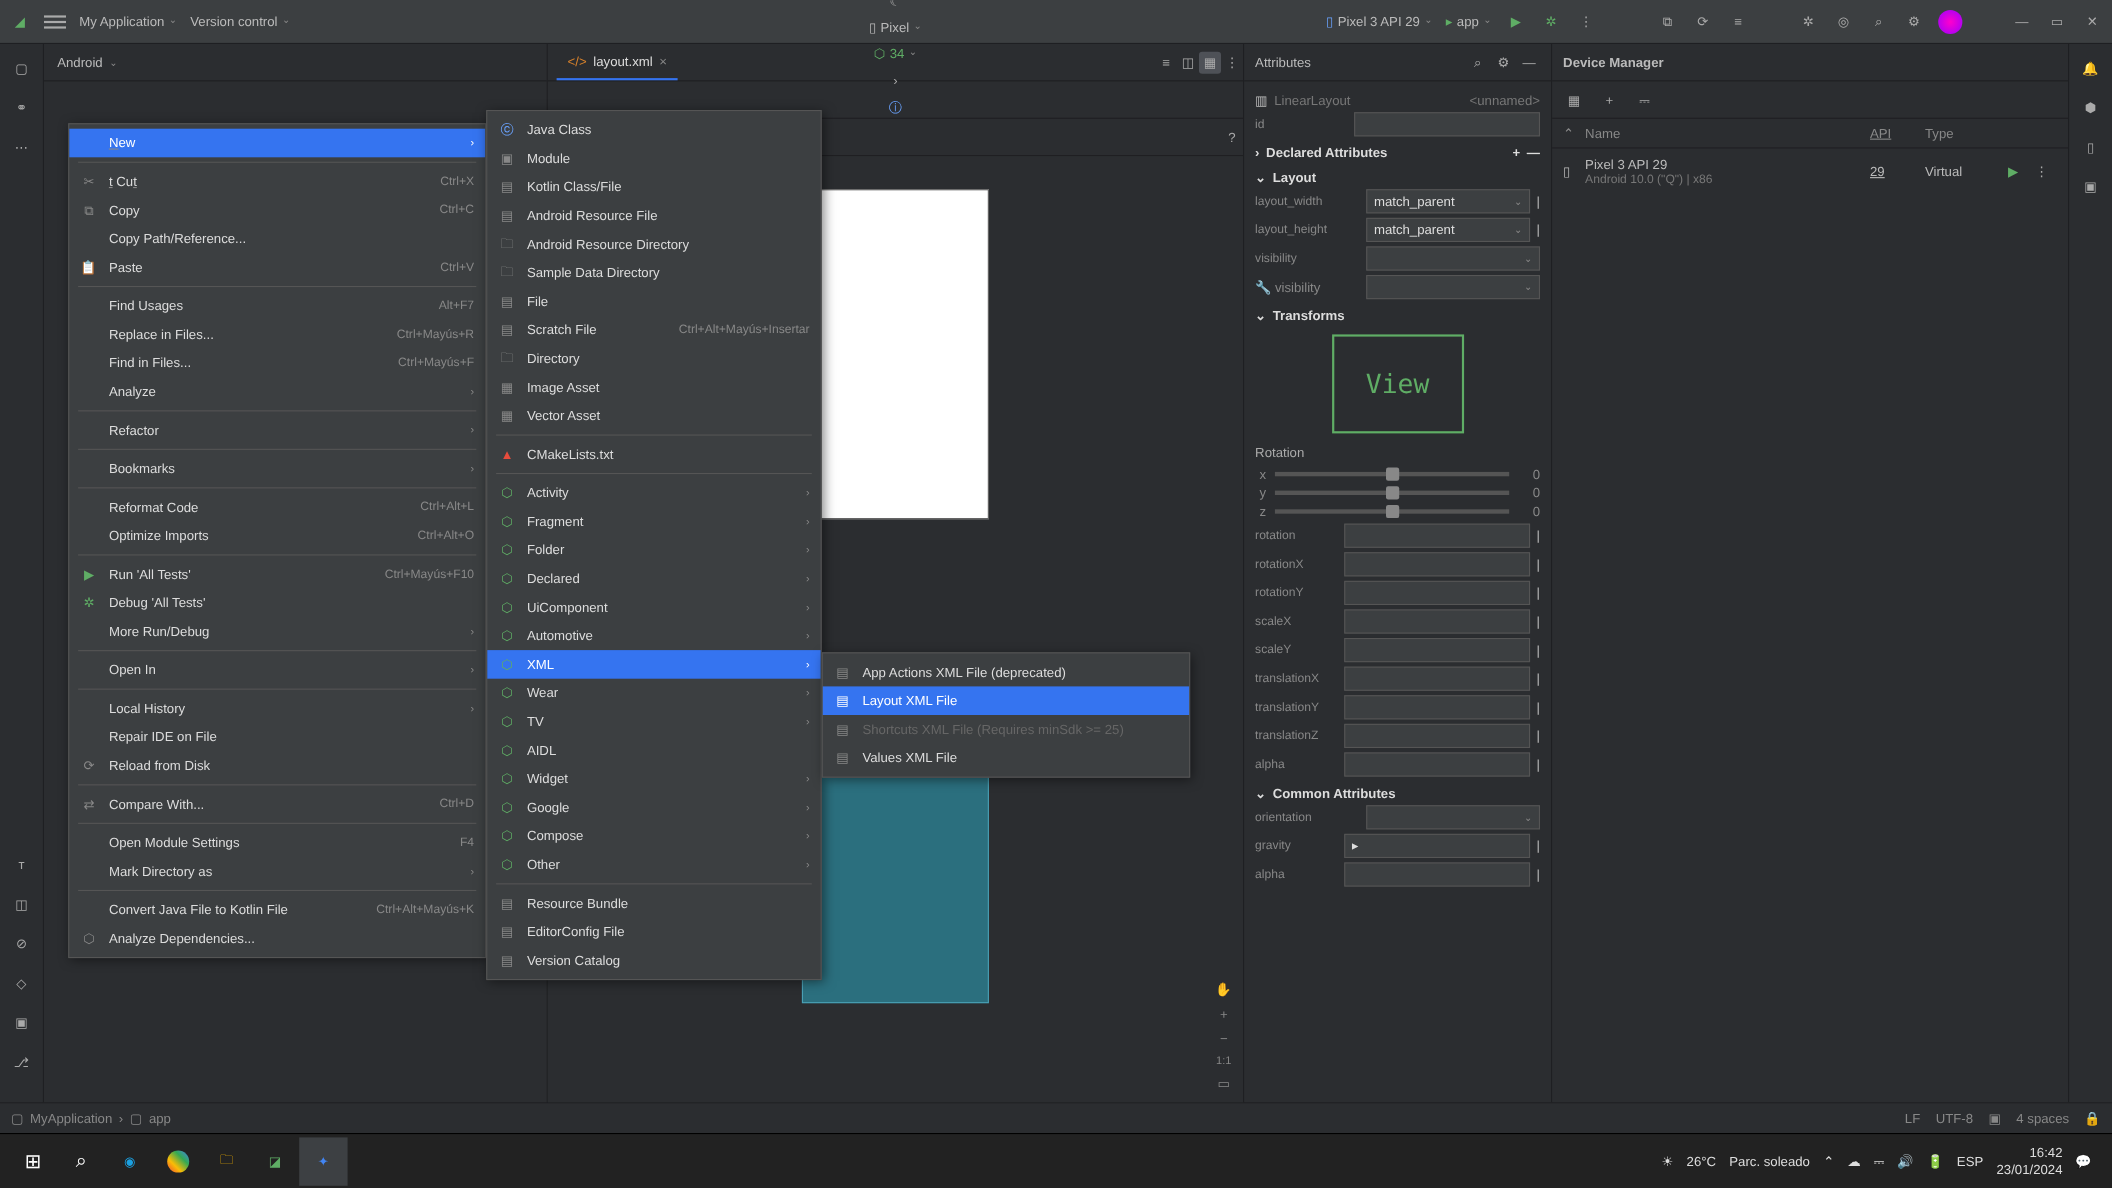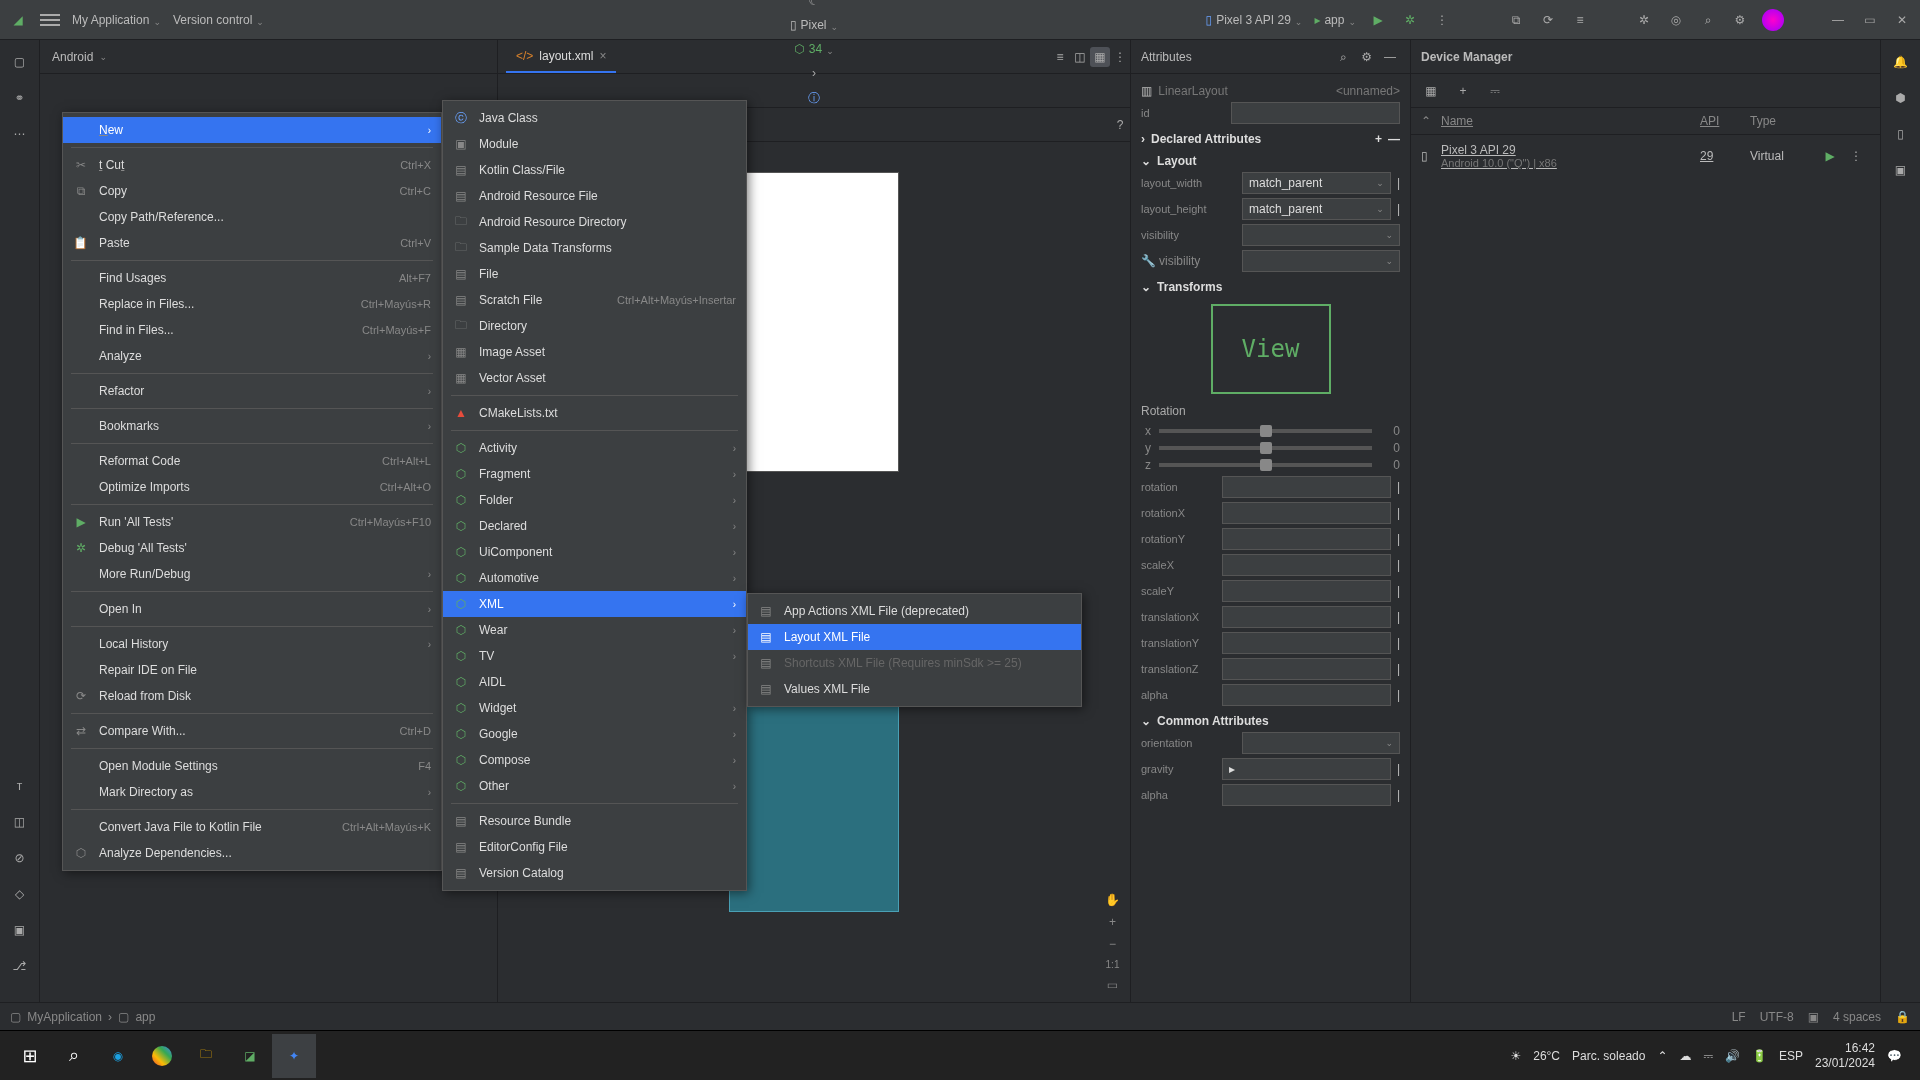--- a/index.html
+++ b/index.html
@@ -3,21 +3,21 @@
 <meta charset="utf-8">
 <style>
 * { margin: 0; padding: 0; box-sizing: border-box; font-family: 'Segoe UI', Arial, sans-serif; font-size: 12px; }
 body { background: #2b2d30; color: #bbb; width: 1920px; height: 1080px; overflow: hidden; user-select: none; }
 .titlebar { height: 40px; background: #3c3f41; display: flex; align-items: center; padding: 0 8px; border-bottom: 1px solid #1e1f22; }
 .titlebar .left { display: flex; align-items: center; gap: 12px; }
 .titlebar .spacer { flex: 1; }
 .titlebar .right { display: flex; align-items: center; gap: 12px; }
 .hamburger { width: 20px; display: inline-flex; flex-direction: column; gap: 3px; cursor: pointer; }
 .hamburger span { height: 2px; background: #aaa; }
-.menu-item { color: #bbb; cursor: pointer; display: inline-flex; align-items: flex-end; gap: 4px; }
+.menu-item { color: #bbb; cursor: pointer; display: inline-flex; align-items: flex-start; gap: 4px; }
 .chev { font-size: 9px; color: #888; }
 .icon-btn { width: 20px; height: 20px; display: inline-flex; align-items: center; justify-content: center; color: #aaa; cursor: pointer; }
 .avatar { width: 22px; height: 22px; border-radius: 50%; background: radial-gradient(circle, #f0c 0%, #90f 100%); }
 .run-arrow { color: #5fad65; }
 .main { display: flex; height: calc(100% - 40px - 28px - 50px); }
 .leftbar { width: 40px; background: #2b2d30; border-right: 1px solid #1e1f22; display: flex; flex-direction: column; align-items: center; gap: 16px; padding-top: 12px; }
 .rightbar { width: 40px; background: #2b2d30; border-left: 1px solid #1e1f22; display: flex; flex-direction: column; align-items: center; gap: 16px; padding-top: 12px; }
 .sidebar { width: 458px; background: #2b2d30; border-right: 1px solid #1e1f22; position: relative; }
 .sidebar-header { height: 34px; display: flex; align-items: center; padding: 0 12px; gap: 6px; border-bottom: 1px solid #1e1f22; }
 .editor { flex: 1; background: #2b2d30; display: flex; flex-direction: column; position: relative; }
@@ -42,21 +42,21 @@
 .slider-row { display: flex; align-items: center; gap: 8px; margin: 3px 0; }
 .slider-row label { width: 10px; text-align: right; color: #888; }
 .slider { flex: 1; height: 4px; background: #555; position: relative; }
 .slider .thumb { position: absolute; left: 50%; top: -4px; width: 12px; height: 12px; background: #888; border-radius: 2px; transform: translateX(-50%); }
 .slider-val { width: 20px; text-align: right; color: #888; }
 .devmgr { width: 470px; background: #2b2d30; border-left: 1px solid #1e1f22; display: flex; flex-direction: column; }
 .devmgr-header { height: 34px; display: flex; align-items: center; padding: 0 10px; border-bottom: 1px solid #1e1f22; font-weight: 600; }
 .devmgr-toolbar { height: 34px; display: flex; align-items: center; gap: 12px; padding: 0 10px; border-bottom: 1px solid #1e1f22; }
 .devmgr-table-head { display: flex; padding: 6px 10px; border-bottom: 1px solid #1e1f22; color: #888; }
 .devmgr-row { display: flex; padding: 8px 10px; align-items: center; }
-.col-name { flex: 1; text-decoration: underline; }
+.col-name { flex: 1; }
 .col-api { width: 50px; text-decoration: underline; }
 .col-type { width: 70px; }
 .col-act { width: 50px; display: flex; gap: 6px; }
 .status { height: 28px; background: #2b2d30; border-top: 1px solid #1e1f22; display: flex; align-items: center; padding: 0 10px; }
 .breadcrumb { display: flex; gap: 6px; color: #888; }
 .status .spacer { flex: 1; }
 .status .right { display: flex; gap: 14px; color: #888; align-items: center; }
 .taskbar { height: 50px; background: #222; display: flex; align-items: center; padding: 0 8px; border-top: 1px solid #000; }
 .taskbar-item { width: 44px; height: 44px; display: flex; align-items: center; justify-content: center; font-size: 18px; cursor: pointer; }
 .taskbar .spacer { flex: 1; }
@@ -598,21 +598,21 @@
   <div class="cm-item">
       <span class="ico">▤</span>
       <span class="label">Android Resource File</span>
     </div>
   <div class="cm-item">
       <span class="ico">🗀</span>
       <span class="label">Android Resource Directory</span>
     </div>
   <div class="cm-item">
       <span class="ico">🗀</span>
-      <span class="label">Sample Data Transforms</span>
+      <span class="label">Sample Data Directory</span>
     </div>
   <div class="cm-item">
       <span class="ico">▤</span>
       <span class="label">File</span>
     </div>
   <div class="cm-item">
       <span class="ico">▤</span>
       <span class="label">Scratch File</span>
       <span class="shortcut">Ctrl+Alt+Mayús+Insertar</span>
     </div>

